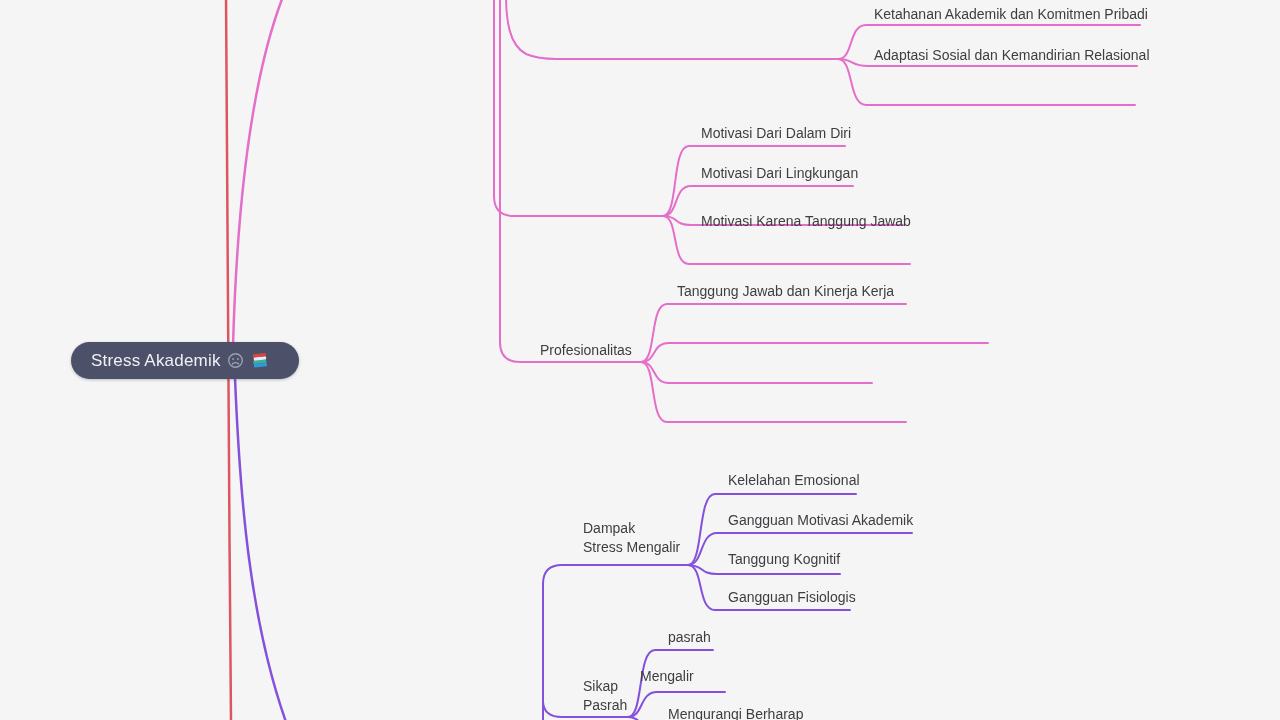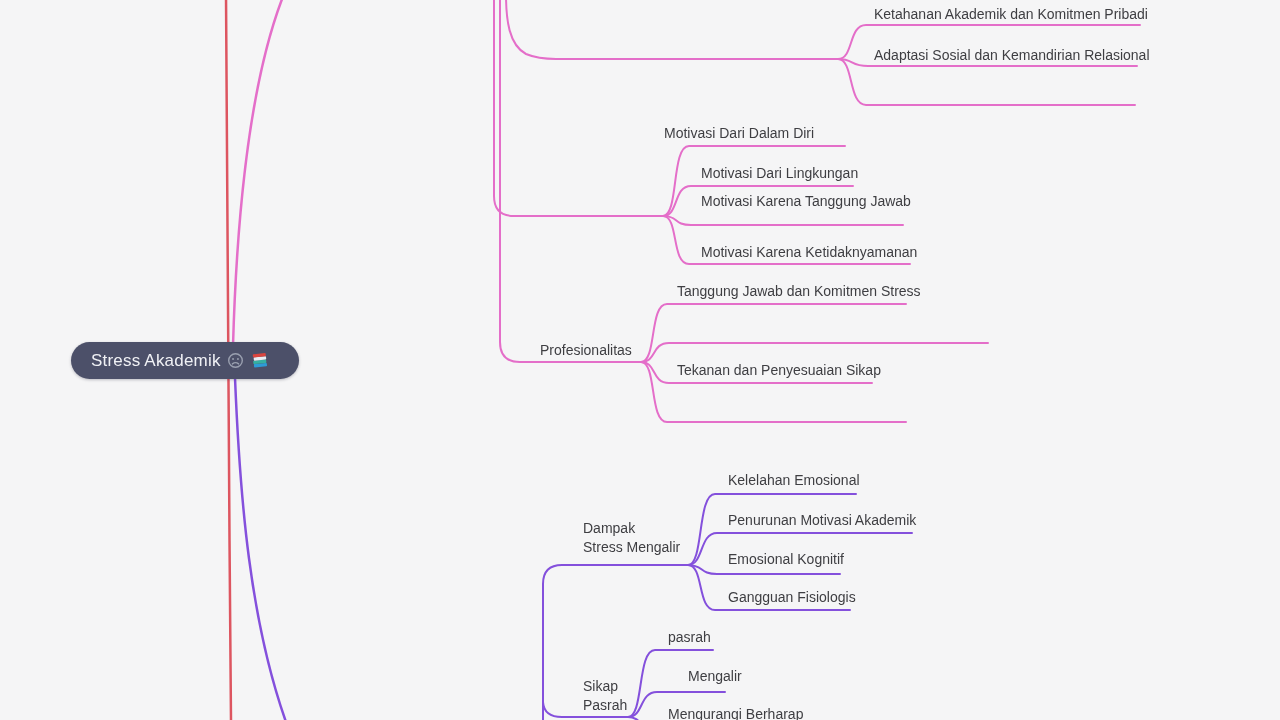--- a/index.html
+++ b/index.html
@@ -101,35 +101,33 @@
           <rect x="4.0" y="4.7" width="12.4" height="3.4" rx="0.8" fill="#e8edf2"></rect>
           <rect x="3.4" y="1.6" width="13" height="3.3" rx="0.8" fill="#d9453f"></rect>
         </g>
       </svg>
     </span>
   </div>
 
   <div class="leaf" style="left:874px;top:46px">Adaptasi Sosial dan Kemandirian Relasional</div>
   <div class="leaf" style="left:874px;top:5px">Ketahanan Akademik dan Komitmen Pribadi</div>
 
-  <div class="leaf" style="left:664px;top:124px">Motivasi Dari Dalam Diri</div>
+  <div class="leaf" style="left:701px;top:124px">Motivasi Dari Dalam Diri</div>
   <div class="leaf" style="left:701px;top:164px">Motivasi Dari Lingkungan</div>
-  <div class="leaf" style="left:701px;top:192px">Motivasi Karena Tanggung Jawab</div>
-  <div class="leaf" style="left:701px;top:243px">Motivasi Karena Ketidaknyamanan</div>
+  <div class="leaf" style="left:701px;top:212px">Motivasi Karena Tanggung Jawab</div>
 
   <div class="topic" style="left:540px;top:341px;width:120px">Profesionalitas</div>
-  <div class="leaf" style="left:677px;top:282px">Tanggung Jawab dan Komitmen Stress</div>
-  <div class="leaf" style="left:677px;top:361px">Tekanan dan Penyesuaian Sikap</div>
+  <div class="leaf" style="left:677px;top:282px">Tanggung Jawab dan Kinerja Kerja</div>
 
   <div class="topic" style="left:583px;top:519px;width:112px">Dampak
 Stress Mengalir</div>
   <div class="leaf" style="left:728px;top:471px">Kelelahan Emosional</div>
-  <div class="leaf" style="left:728px;top:511px">Penurunan Motivasi Akademik</div>
-  <div class="leaf" style="left:728px;top:550px">Emosional Kognitif</div>
+  <div class="leaf" style="left:728px;top:511px">Gangguan Motivasi Akademik</div>
+  <div class="leaf" style="left:728px;top:550px">Tanggung Kognitif</div>
   <div class="leaf" style="left:728px;top:588px">Gangguan Fisiologis</div>
 
   <div class="topic" style="left:583px;top:677px;width:70px">Sikap
 Pasrah</div>
   <div class="leaf" style="left:668px;top:628px">pasrah</div>
-  <div class="leaf" style="left:688px;top:667px">Mengalir</div>
+  <div class="leaf" style="left:640px;top:667px">Mengalir</div>
   <div class="leaf" style="left:668px;top:705px">Mengurangi Berharap</div>
 
 </div>
 
 </body></html>

